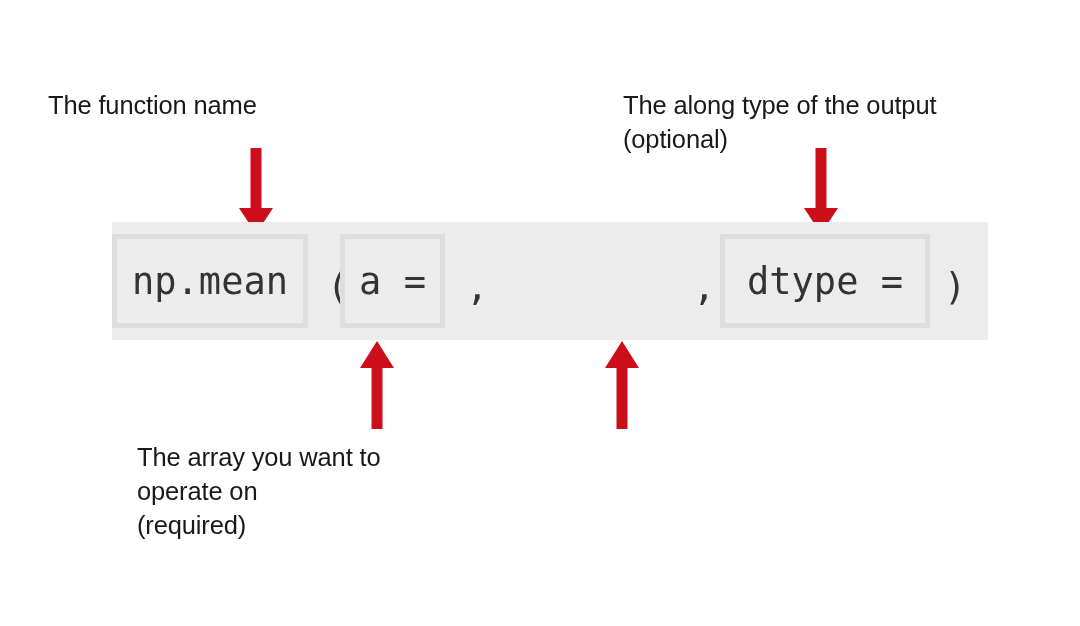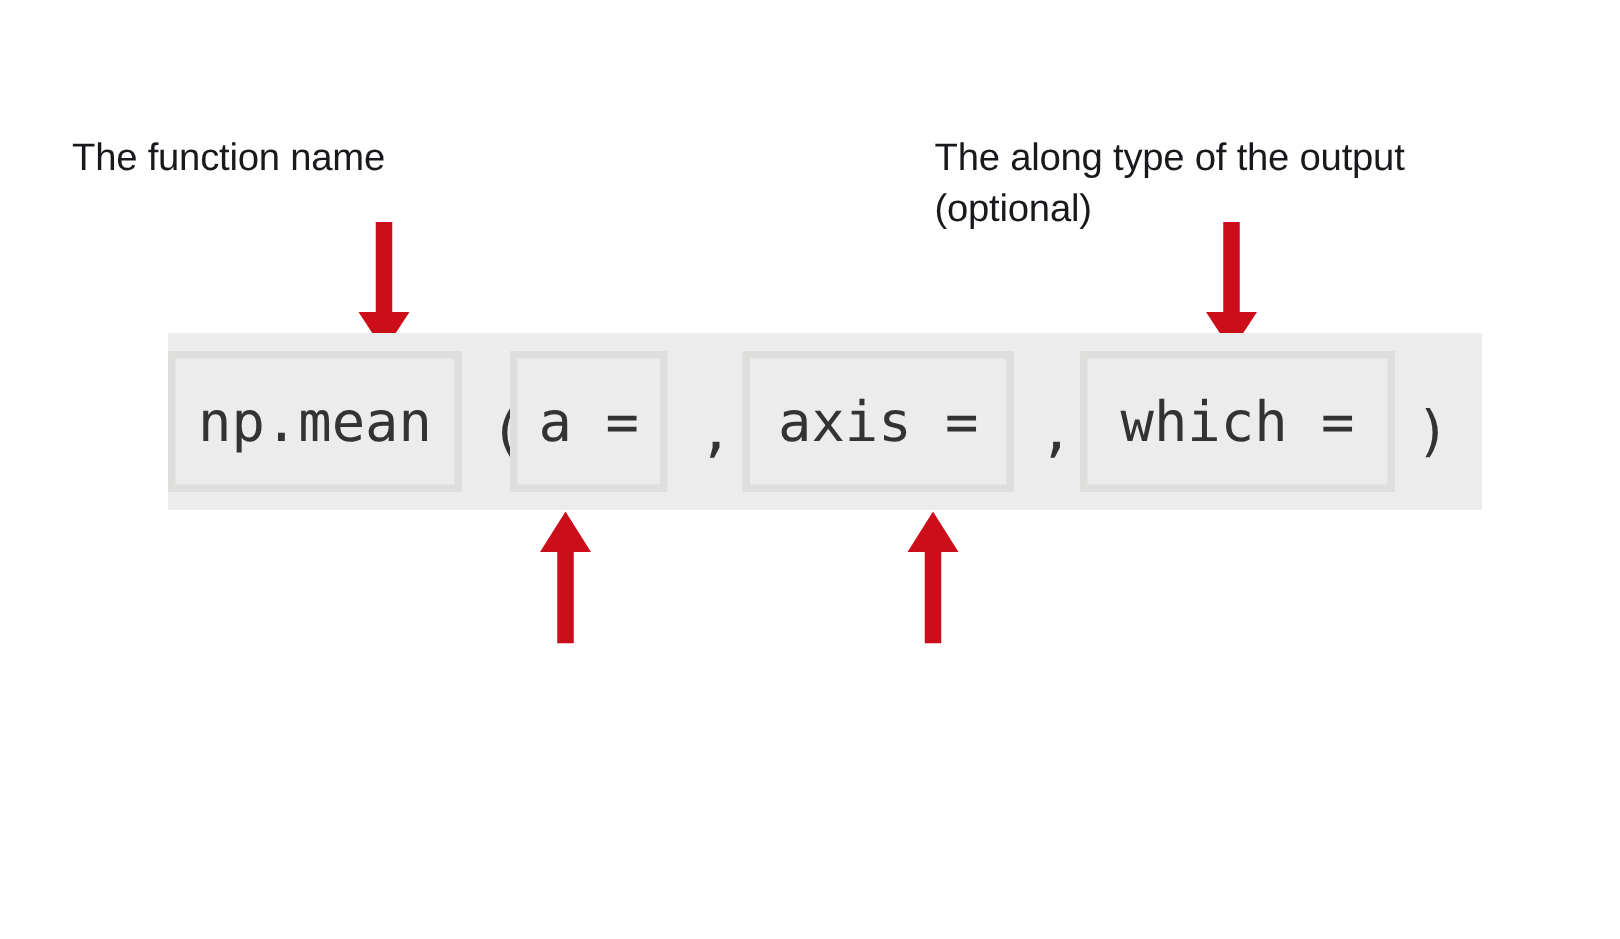--- a/index.html
+++ b/index.html
@@ -86,20 +86,23 @@
 </head>
 <body>
 
 <div id="canvas">
 
   <div class="caption caption-fn">The function name</div>
 
   <div class="caption caption-dtype">The along type of the output
 (optional)</div>
 
+  <div class="caption caption-array">The array you want to
+operate on
+(required)</div>
 
 
   <div class="arrow" style="left:238px; top:148px;">
     <svg width="36" height="86" viewBox="0 0 36 86" aria-hidden="true">
       <polygon points="12.5,0 23.5,0 23.5,60 35,60 18,86 1,60 12.5,60" fill="#cc0e1a"></polygon>
     </svg>
   </div>
 
   <div class="arrow" style="left:803px; top:148px;">
     <svg width="36" height="86" viewBox="0 0 36 86" aria-hidden="true">
@@ -126,27 +129,24 @@
     </div>
 
     <span class="punct" style="left:215px;">(</span>
 
     <div class="code-box" style="left:228px; width:105px;">
       <span class="code-text">a =</span>
     </div>
 
     <span class="punct" style="left:354px;">,</span>
 
-    <div class="code-box" style="left:383px; width:181px;">
-      <span class="code-text">axis =</span>
-    </div>
 
     <span class="punct" style="left:581px;">,</span>
 
     <div class="code-box" style="left:608px; width:210px;">
-      <span class="code-text">which =</span>
+      <span class="code-text">dtype =</span>
     </div>
 
     <span class="punct" style="left:832px;">)</span>
 
   </div>
 
 </div>
 
 </body></html>

